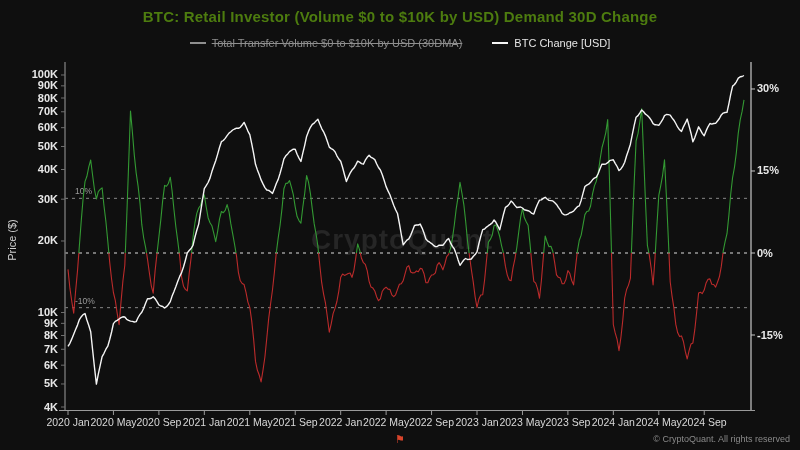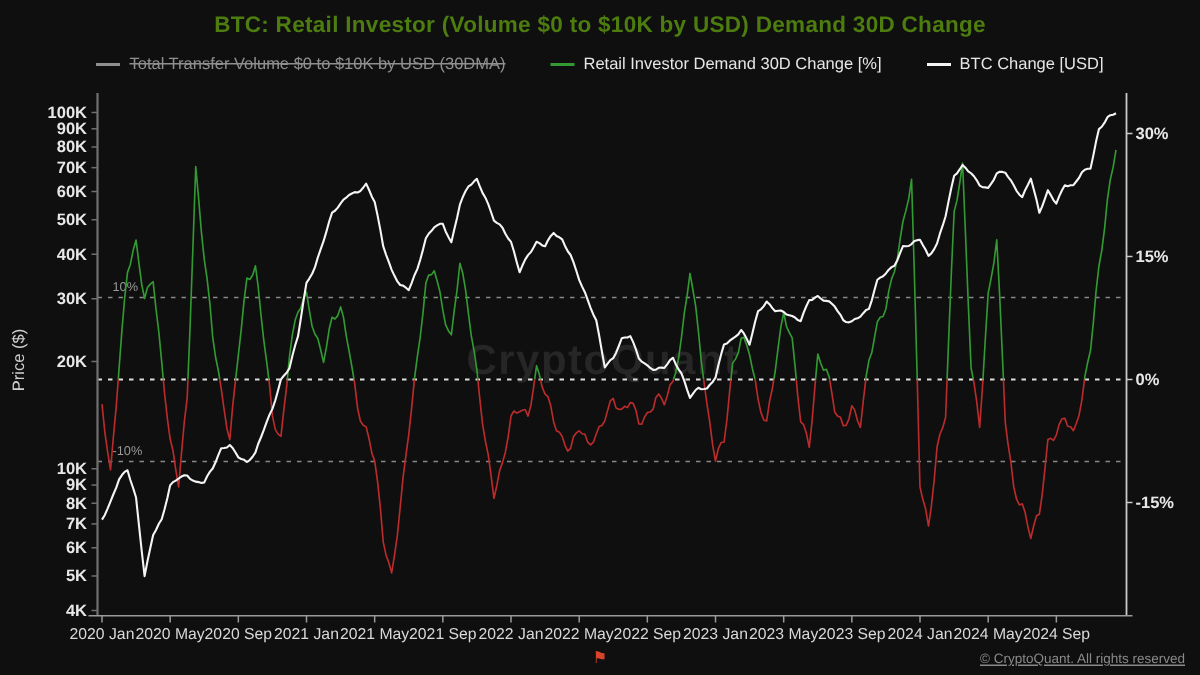--- a/index.html
+++ b/index.html
@@ -31,38 +31,34 @@
   .ax-title{fill:#cfcfcf;font-size:11px;}
   .watermark{fill:#262626;font-size:28px;font-weight:600;letter-spacing:1px;}
   .footer-note{
     position:absolute;left:0;bottom:5px;width:100%;
     display:flex;justify-content:center;align-items:center;gap:5px;
     color:#d8d8d8;font-size:10px;
   }
   .flag{color:#d8442b;font-size:11px;line-height:1;}
   .copyright{
     position:absolute;right:10px;bottom:6px;
-    color:#8a8a8a;font-size:9px;text-decoration:underline;
+    color:#8a8a8a;font-size:9px;
   }
 </style>
 </head>
 <body>
 
 <div class="stage">
 
   <div class="chart-title">BTC: Retail Investor (Volume $0 to $10K by USD) Demand 30D Change</div>
 
   <div class="legend">
     <div class="legend-item disabled">
       <span class="swatch" style="border-color:#8f8f8f"></span>
       <span class="lbl">Total Transfer Volume $0 to $10K by USD (30DMA)</span>
-    </div>
-    <div class="legend-item">
-      <span class="swatch" style="border-color:#339933"></span>
-      <span class="lbl">Retail Investor Demand 30D Change [%]</span>
     </div>
     <div class="legend-item">
       <span class="swatch" style="border-color:#f5f5f5"></span>
       <span class="lbl">BTC Change [USD]</span>
     </div>
   </div>
 
   <svg id="chart" width="800" height="450" viewBox="0 0 800 450">
       <defs>
         <clipPath id="clipPos">

